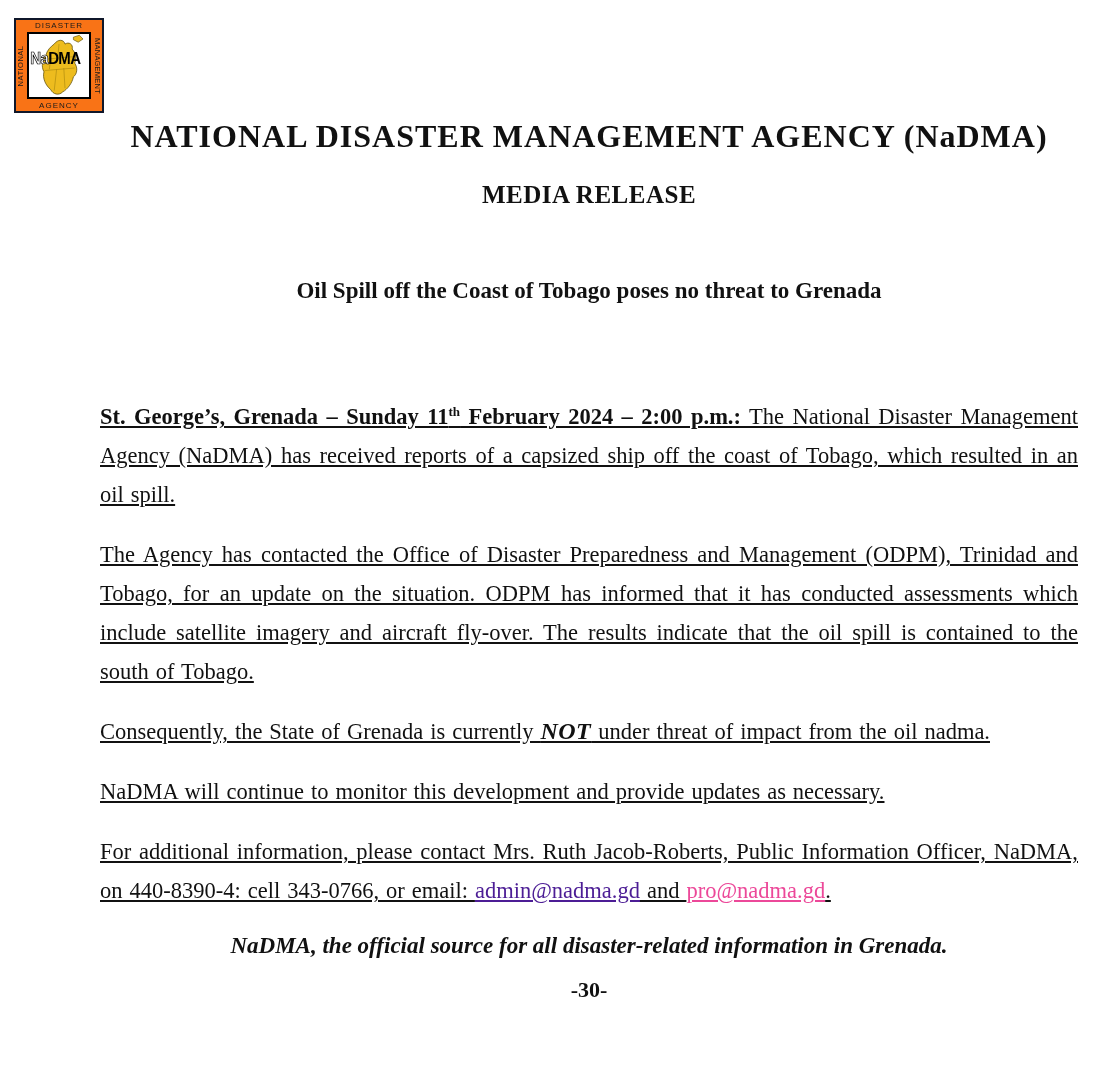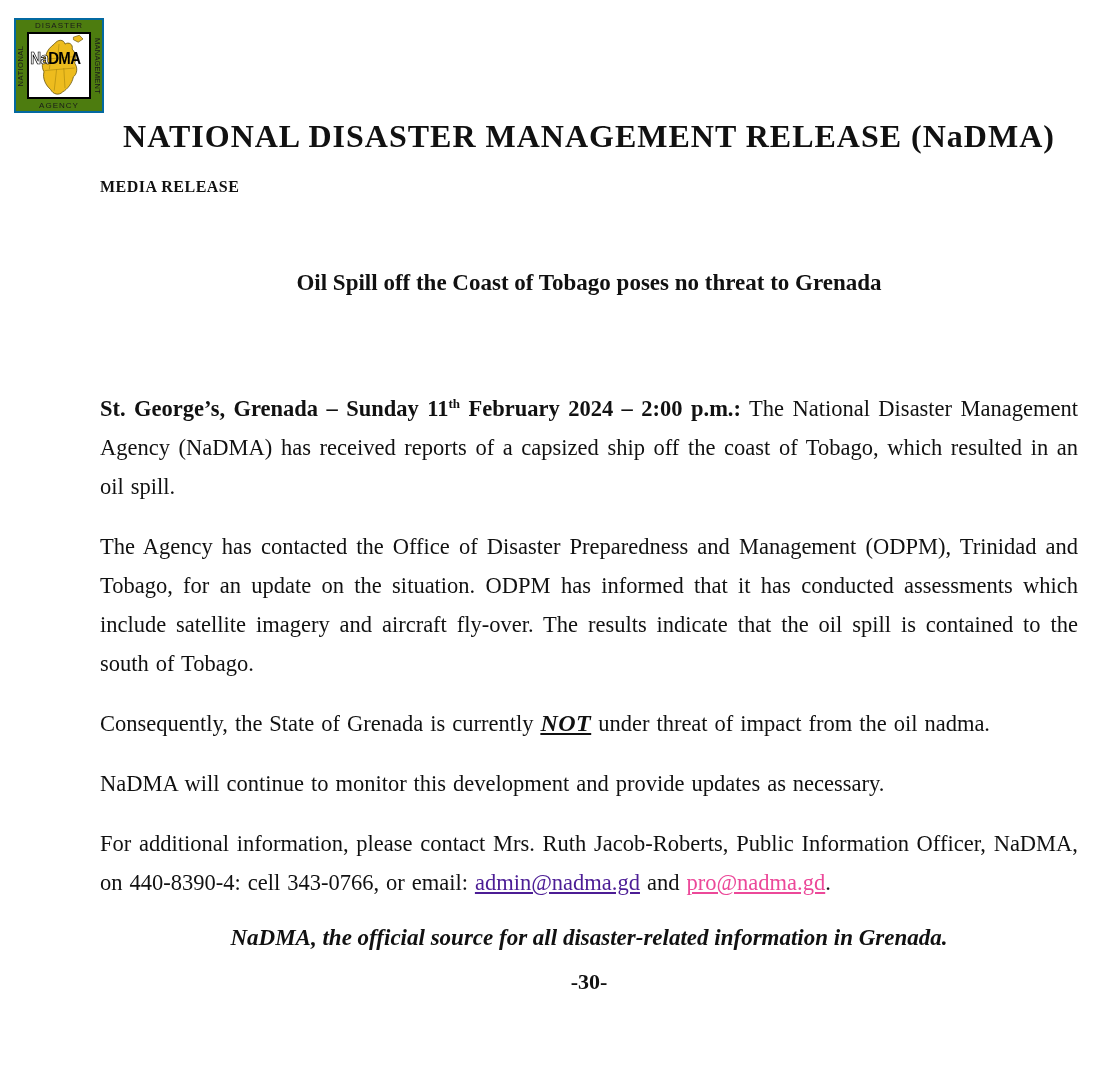--- a/index.html
+++ b/index.html
@@ -14,22 +14,22 @@
     overflow: hidden;
   }
 
   
   .logo {
     position: absolute;
     left: 14px;
     top: 18px;
     width: 90px;
     height: 95px;
-    border: 2px solid #0369a1;
-    background: #4d7c0f;
+    border: 2px solid #0f172a;
+    background: #f97316;
   }
   .logo-band {
     position: absolute;
     font-family: "Liberation Sans", sans-serif;
     font-size: 8px;
     letter-spacing: 1px;
     color: #1a1a1a;
     white-space: nowrap;
   }
   .logo-band-top    { top: 1px; left: 0; right: 0; text-align: center; }
@@ -55,39 +55,41 @@
   }
   h1, h2, h3, p { margin: 0; padding: 0; }
   .title {
     font-size: 32px;
     font-weight: bold;
     text-align: center;
     letter-spacing: 1px;
     line-height: 34px;
   }
   .subtitle {
-    font-size: 16px;
+    font-size: 25px;
     font-weight: bold;
+    text-align: center;
     letter-spacing: 0.5px;
     line-height: 26px;
-    margin-top: 21px;
+    margin-top: 29px;
   }
   .headline {
     font-size: 23px;
     font-weight: bold;
     text-align: center;
     line-height: 26px;
     margin-top: 70px;
   }
   .body-p {
     font-size: 22.5px;
     line-height: 39px;
     text-align: justify;
     word-spacing: 0.06em;
     margin-bottom: 21px;
+    text-decoration: underline;
   }
   .first-p { margin-top: 93px; }
   sup.ord { font-size: 13px; line-height: 0; vertical-align: super; }
   .not-emphasis {
     font-weight: bold;
     font-style: italic;
     text-decoration: underline;
     font-size: 24px;
     letter-spacing: 0.5px;
   }
@@ -135,21 +137,21 @@
           <path d="M58,54 L60,86"></path>
           <path d="M36,38 L34,56"></path>
         </g>
 
         <text x="2" y="47" font-family="Liberation Sans, sans-serif" font-size="25" font-weight="bold" letter-spacing="-1"><tspan fill="#ffffff" stroke="#000000" stroke-width="1.1">Na</tspan><tspan fill="#000000">DMA</tspan></text>
       </svg>
     </div>
   </div>
 
   <div class="content">
-    <h1 class="title">NATIONAL DISASTER MANAGEMENT RELEASE (NaDMA)</h1>
+    <h1 class="title">NATIONAL DISASTER MANAGEMENT AGENCY (NaDMA)</h1>
     <h2 class="subtitle">MEDIA RELEASE</h2>
     <h3 class="headline">Oil Spill off the Coast of Tobago poses no threat to Grenada</h3>
 
     <p class="body-p first-p"><strong><span>St. George’s, Grenada – Sunday 11</span><sup class="ord">th</sup><span> February 2024 – 2:00 p.m.:</span></strong><span> The National Disaster Management Agency (NaDMA) has received reports of a capsized ship off the coast of Tobago, which resulted in an oil spill.</span></p>
 
     <p class="body-p">The Agency has contacted the Office of Disaster Preparedness and Management (ODPM), Trinidad and Tobago, for an update on the situation. ODPM has informed that it has conducted assessments which include satellite imagery and aircraft fly-over. The results indicate that the oil spill is contained to the south of Tobago.</p>
 
     <p class="body-p"><span>Consequently, the State of Grenada is currently </span><span class="not-emphasis">NOT</span><span> under threat of impact from the oil nadma.</span></p>
 
     <p class="body-p">NaDMA will continue to monitor this development and provide updates as necessary.</p>

